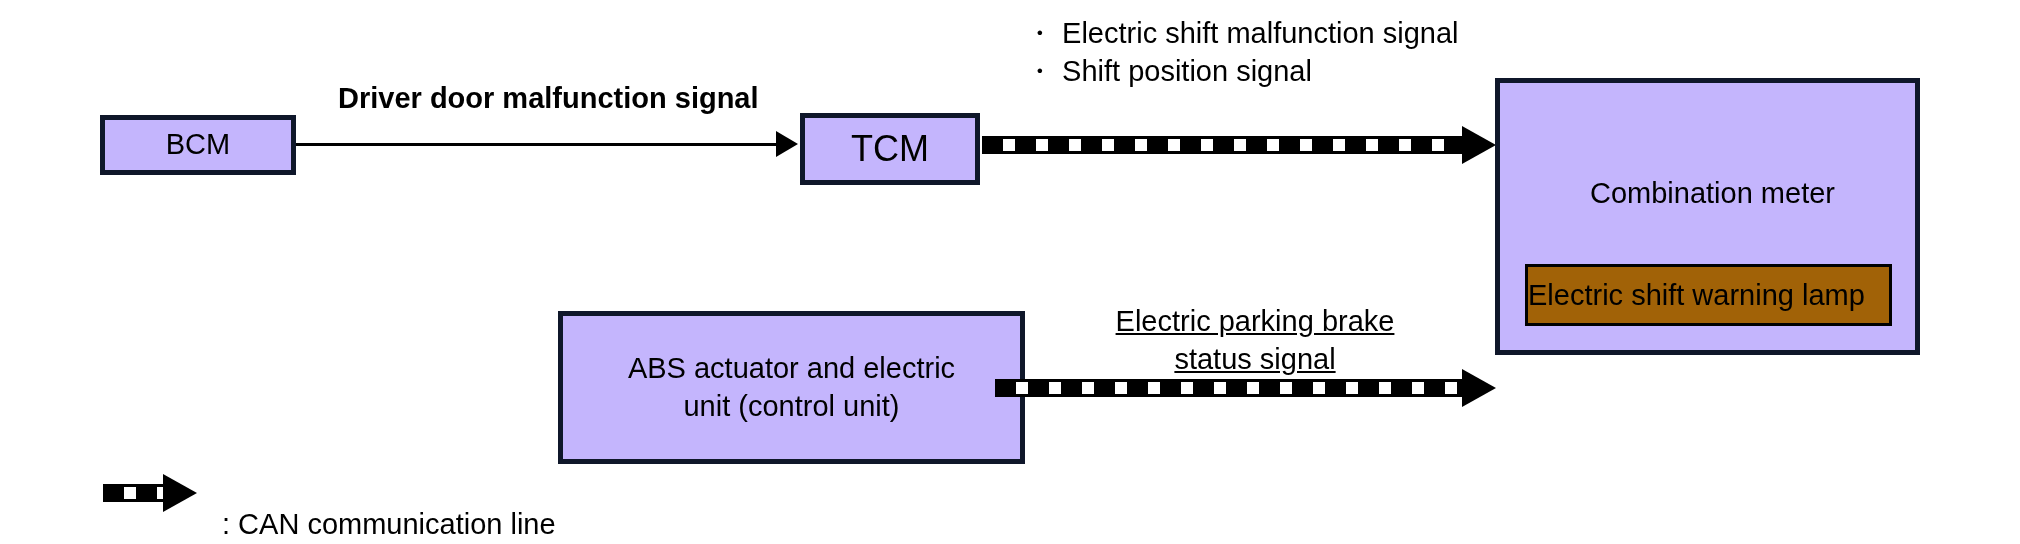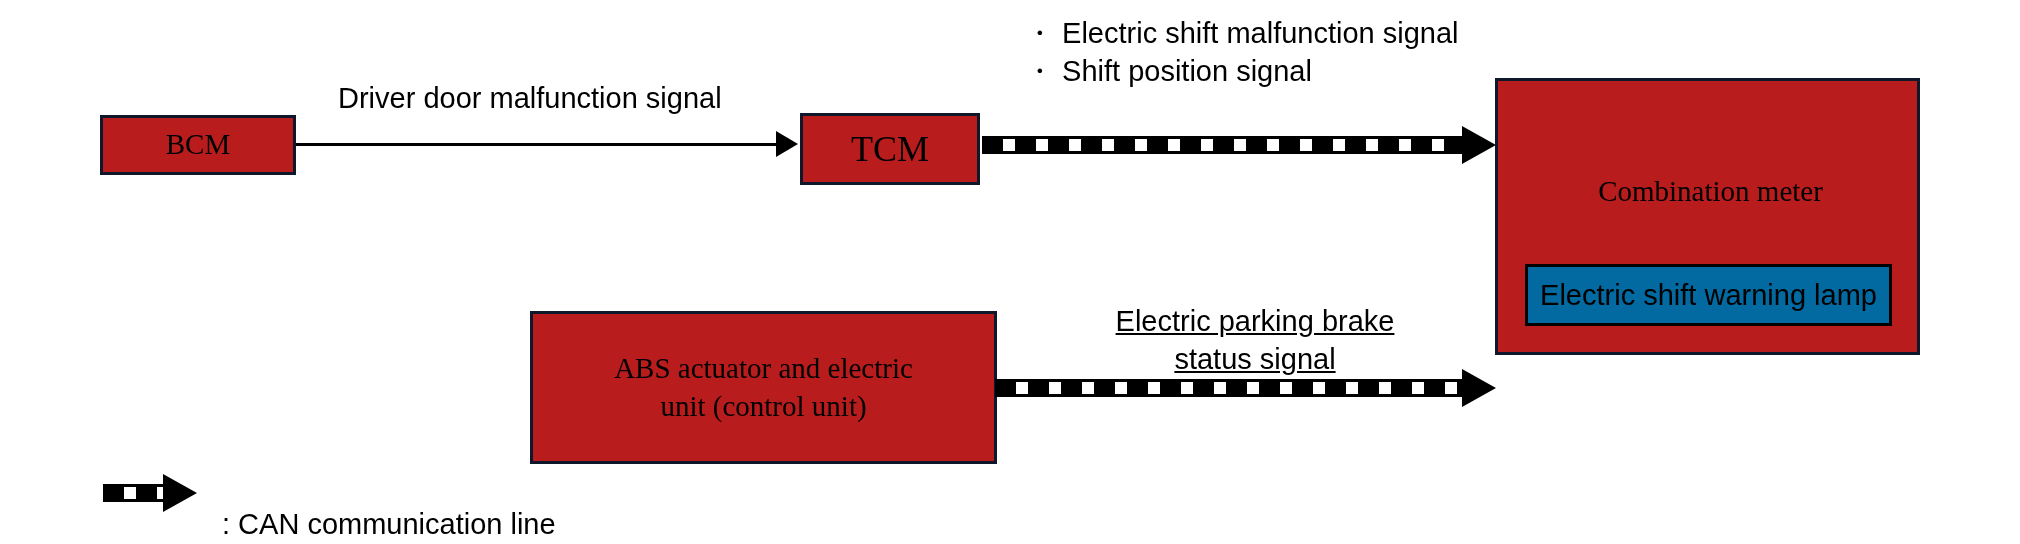--- a/index.html
+++ b/index.html
@@ -14,43 +14,41 @@
     background: #ffffff;
     font-family: "Liberation Sans", sans-serif;
     color: #000000;
     overflow: hidden;
   }
 
   
   .box {
     position: absolute;
     box-sizing: border-box;
-    border: 3px solid #0f172a;
-    background: #b91c1c;
+    border: 5px solid #0f172a;
+    background: #c4b5fd;
     display: flex;
     align-items: center;
     justify-content: center;
     text-align: center;
     line-height: 1.28;
-    font-family: Liberation Serif, serif;
   }
   .box-inner {
     position: absolute;
     box-sizing: border-box;
     border: 3px solid #000000;
-    background: #0369a1;
+    background: #a16207;
     display: flex;
     align-items: center;
-    justify-content: center;
     text-align: center;
   }
 
   #bcm-box      { left: 100px;  top: 115px; width: 196px; height: 60px;  font-size: 29px; }
   #tcm-box      { left: 800px;  top: 113px; width: 180px; height: 72px;  font-size: 36px; }
-  #abs-box      { left: 530px;  top: 311px; width: 467px; height: 153px; font-size: 29px; }
+  #abs-box      { left: 558px;  top: 311px; width: 467px; height: 153px; font-size: 29px; }
   #meter-box    { left: 1495px; top: 78px;  width: 425px; height: 277px; padding-left: 28px; }
   #meter-label  {
     position: absolute; left: 0; top: 92px; width: 425px;
     text-align: center; font-size: 29px;
   }
   #lamp-box     { left: 1525px; top: 264px; width: 367px; height: 62px; font-size: 29px; }
 
   
   .solid-line {
     position: absolute;
@@ -110,21 +108,21 @@
     margin-top: 36px;
   }
 
   
   .label {
     position: absolute;
     font-size: 29px;
     white-space: nowrap;
     line-height: 1.32;
   }
-  #label-driver-door { left: 338px; top: 79px; }
+  #label-driver-door { left: 338px; top: 79px; font-weight: bold; }
   #signal-list       { left: 1025px; top: 14px; }
   #signal-list div   { white-space: nowrap; }
   #label-epb         { left: 1095px; top: 302px; text-align: center; white-space: normal; width: 320px; }
   #label-epb div     { white-space: nowrap; text-decoration: underline; }
 </style>
 </head>
 <body>
 
 <div id="canvas">
 

